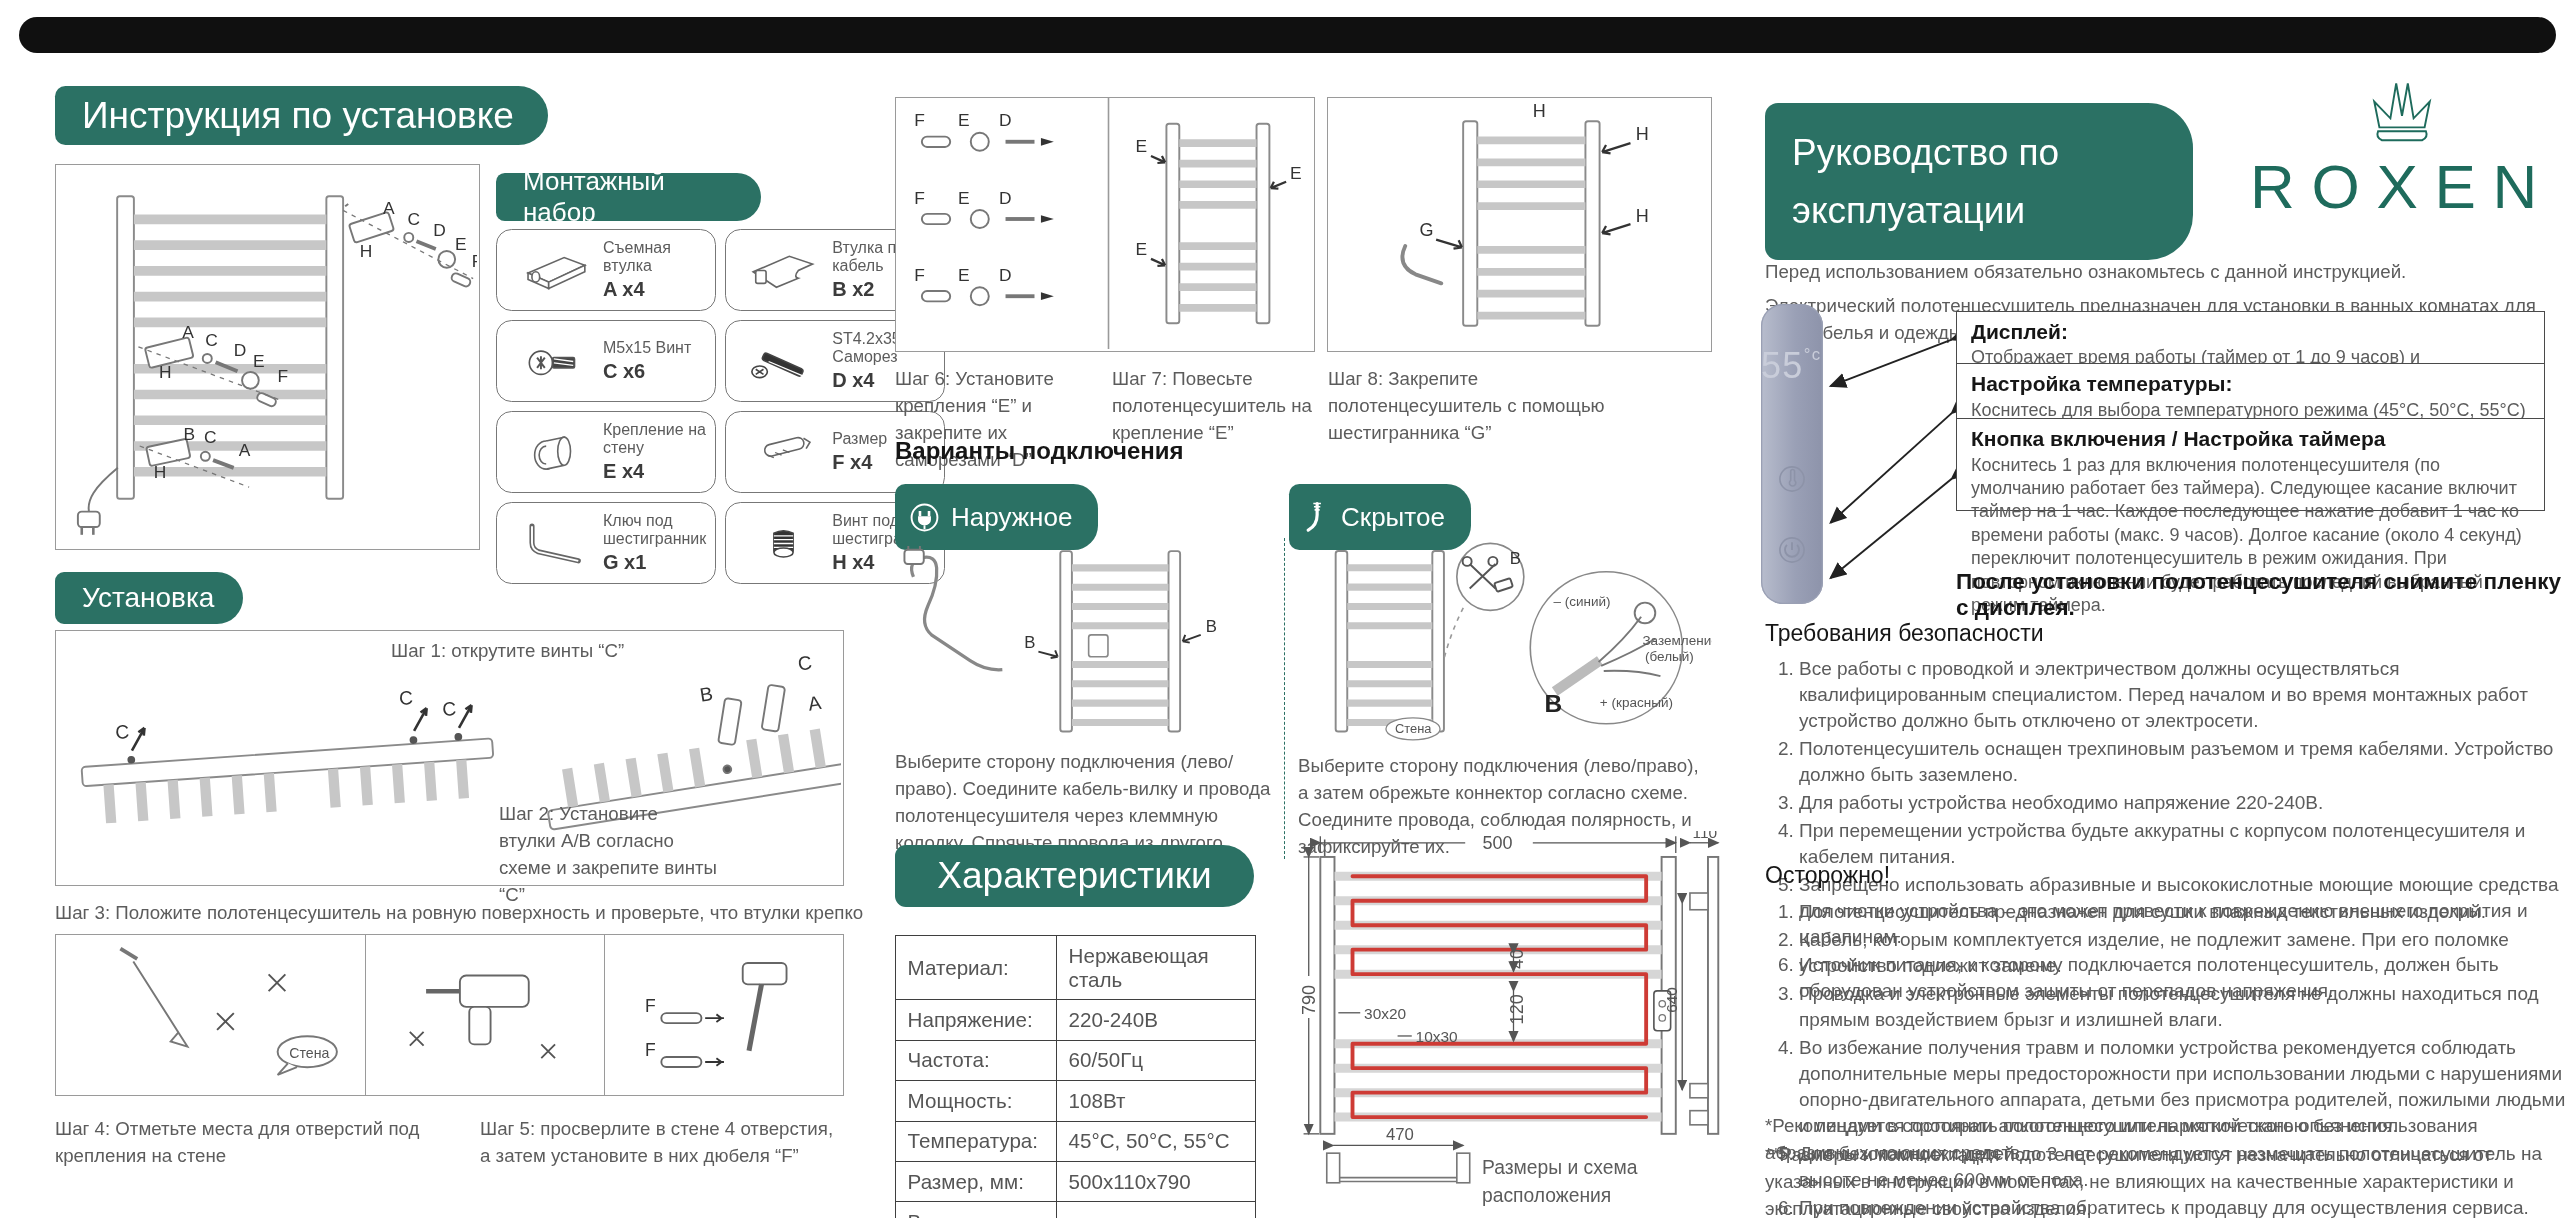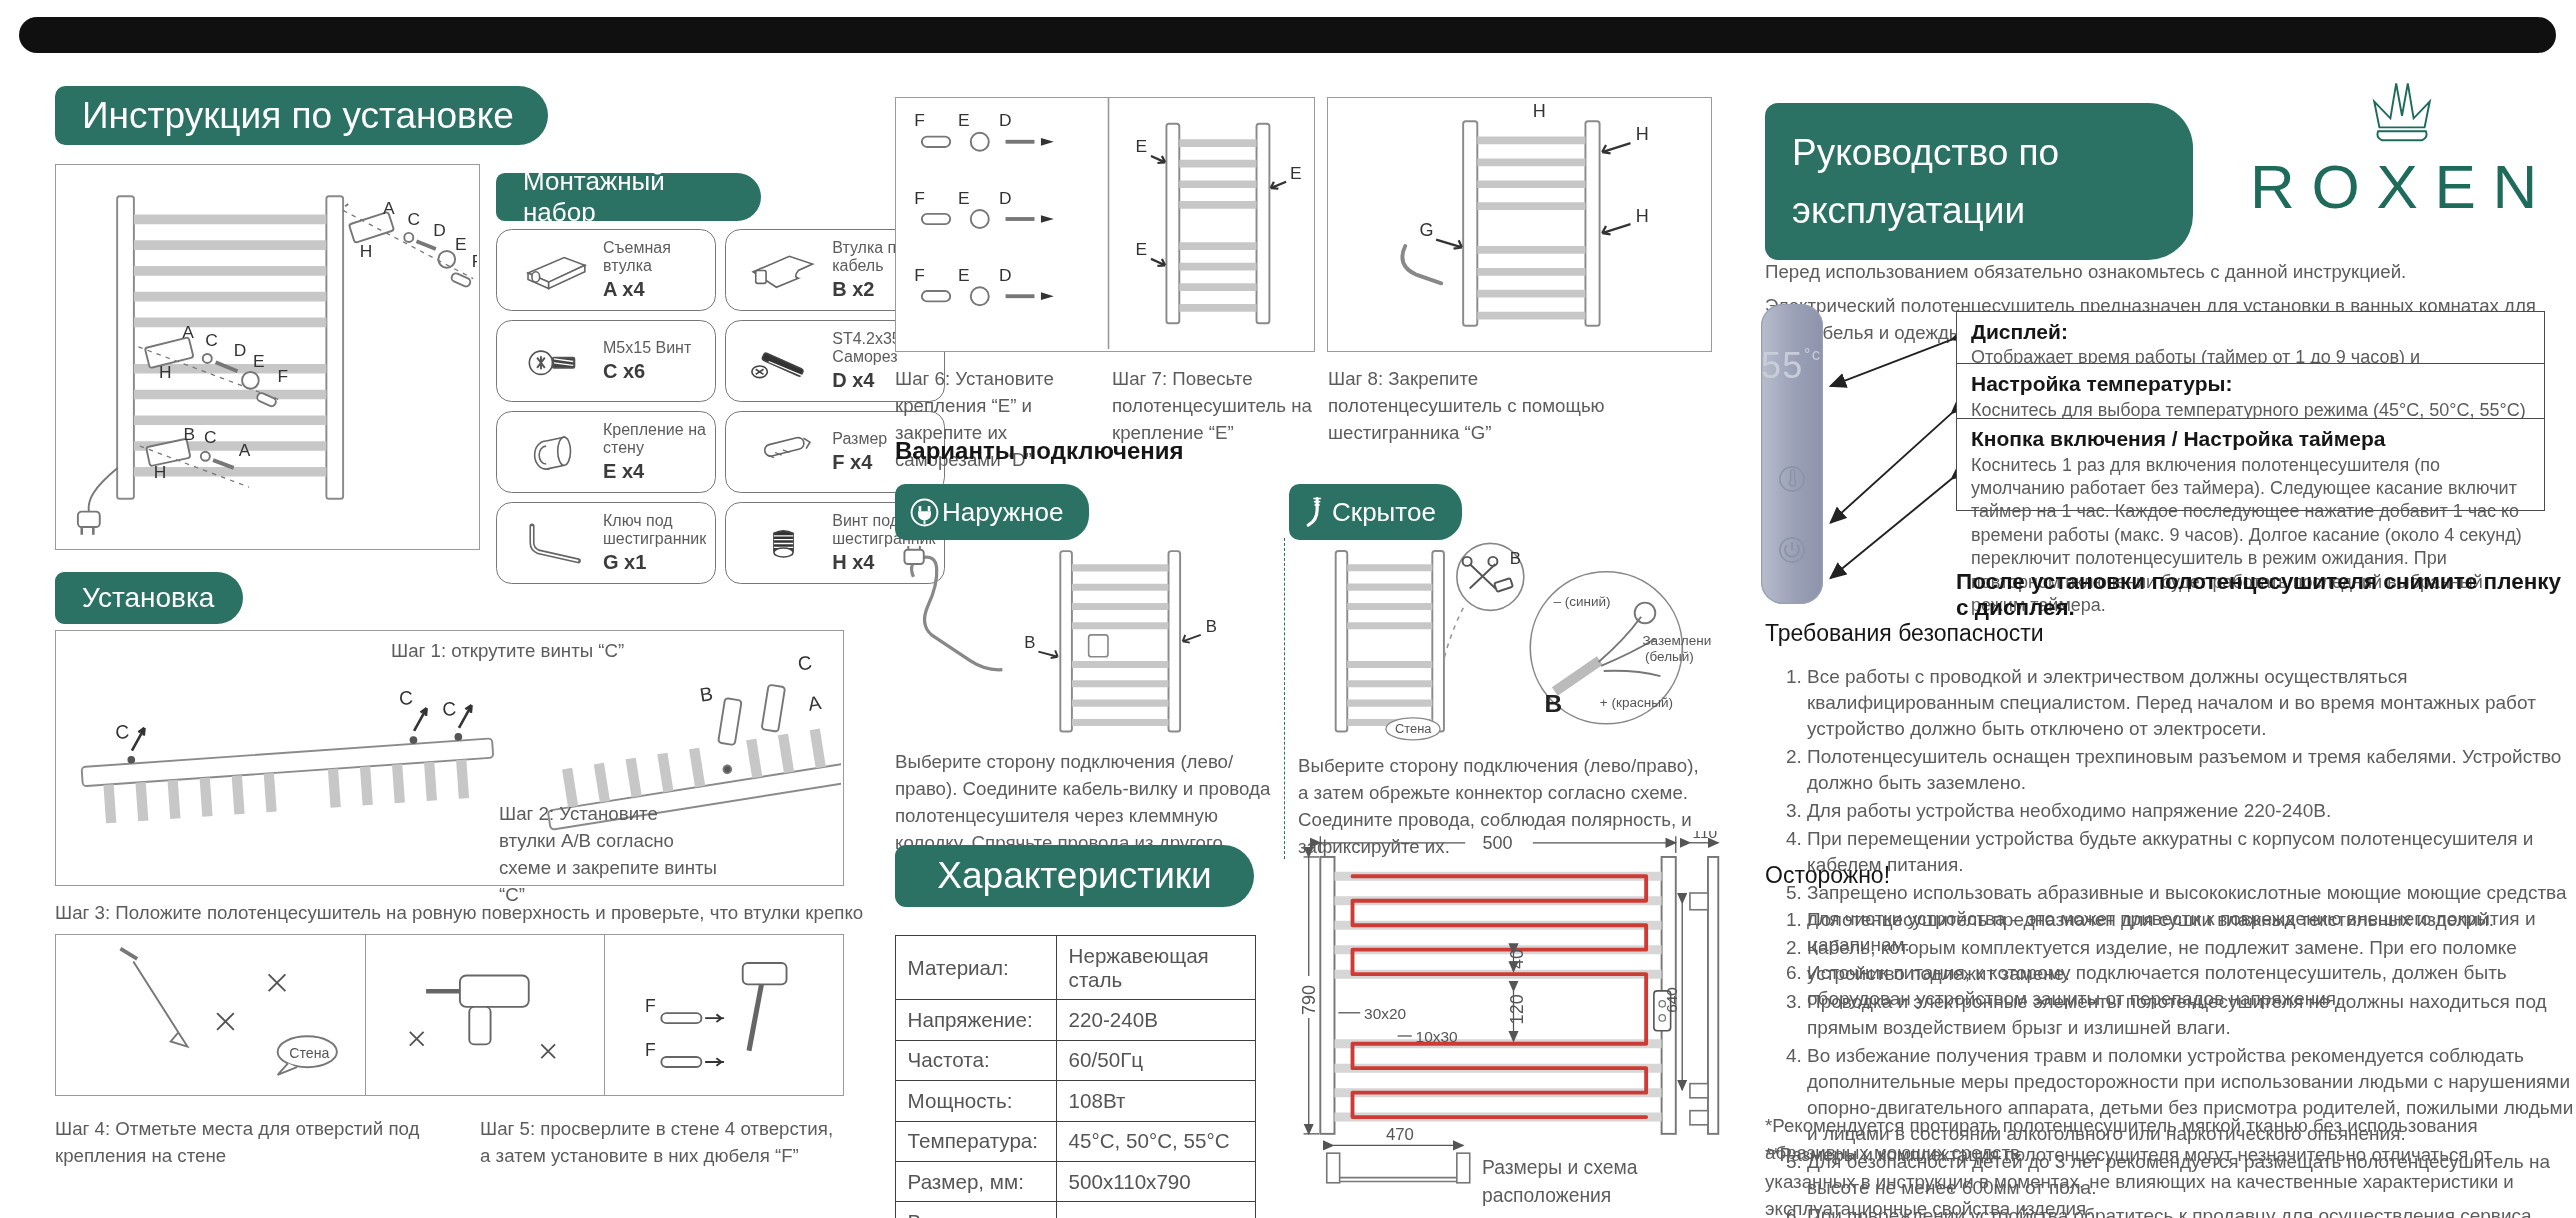--- a/index.html
+++ b/index.html
@@ -27,26 +27,26 @@
   .kit-tx{font-size:16px;color:var(--gray);line-height:1.15}
   .kit-code{font-size:20px;color:#3c3c3c;font-weight:700;margin-top:2.6px}
   
   table.specs{border-collapse:collapse;width:361px;background:#fff}
   table.specs td{border:1.6px solid #3f3f3f;font-size:20.6px;color:#555;padding:7.7px 11.6px;height:36px}
   table.specs td.lab{width:161px}
   
   .ibox{border:1.9px solid #4a4a4a;background:#fff;padding:7.7px 14px;width:589px;position:relative;margin-top:-1.9px}
   .ibox h4{font-size:21px;color:var(--ink);margin-bottom:2.6px}
   .ibox p{font-size:18px;color:var(--gray);line-height:1.3}
-  ol.man{margin:12px;padding-left:30px}
+  ol.man{margin:4px;padding-left:30px}
   ol.man li{font-size:19px;color:var(--gray);line-height:1.37;margin-bottom:1.9px}
   .cap{font-size:18.7px;color:var(--gray);line-height:1.45}
   .h-black{font-size:23px;color:var(--ink);font-weight:400}
-  .badge{background:var(--teal);color:#fff;height:56px;border-radius:10.3px 24.5px 24.5px 10.3px;
-         display:flex;align-items:center;gap:2px;padding:0 26px 0 14px;font-size:26px}
+  .badge{background:var(--teal);color:#fff;height:66px;border-radius:10.3px 24.5px 24.5px 10.3px;
+         display:flex;align-items:center;gap:11px;padding:0 26px 0 14px;font-size:26px}
 </style>
 </head>
 <body>
 
 <div class="page">
 
   <div class="abs topbar"></div>
 
   <div class="abs banner" style="left:55px;top:86px;width:493px;height:59px;font-size:37px">
     <span>Инструкция по установке</span>

